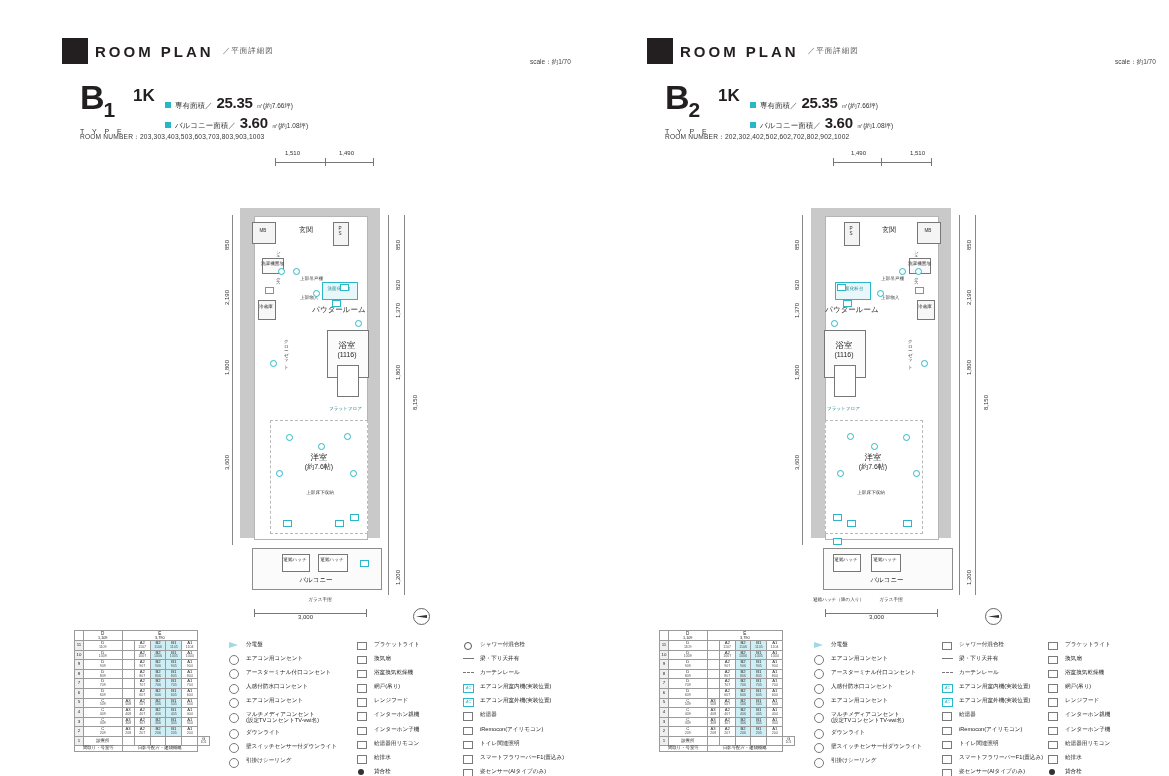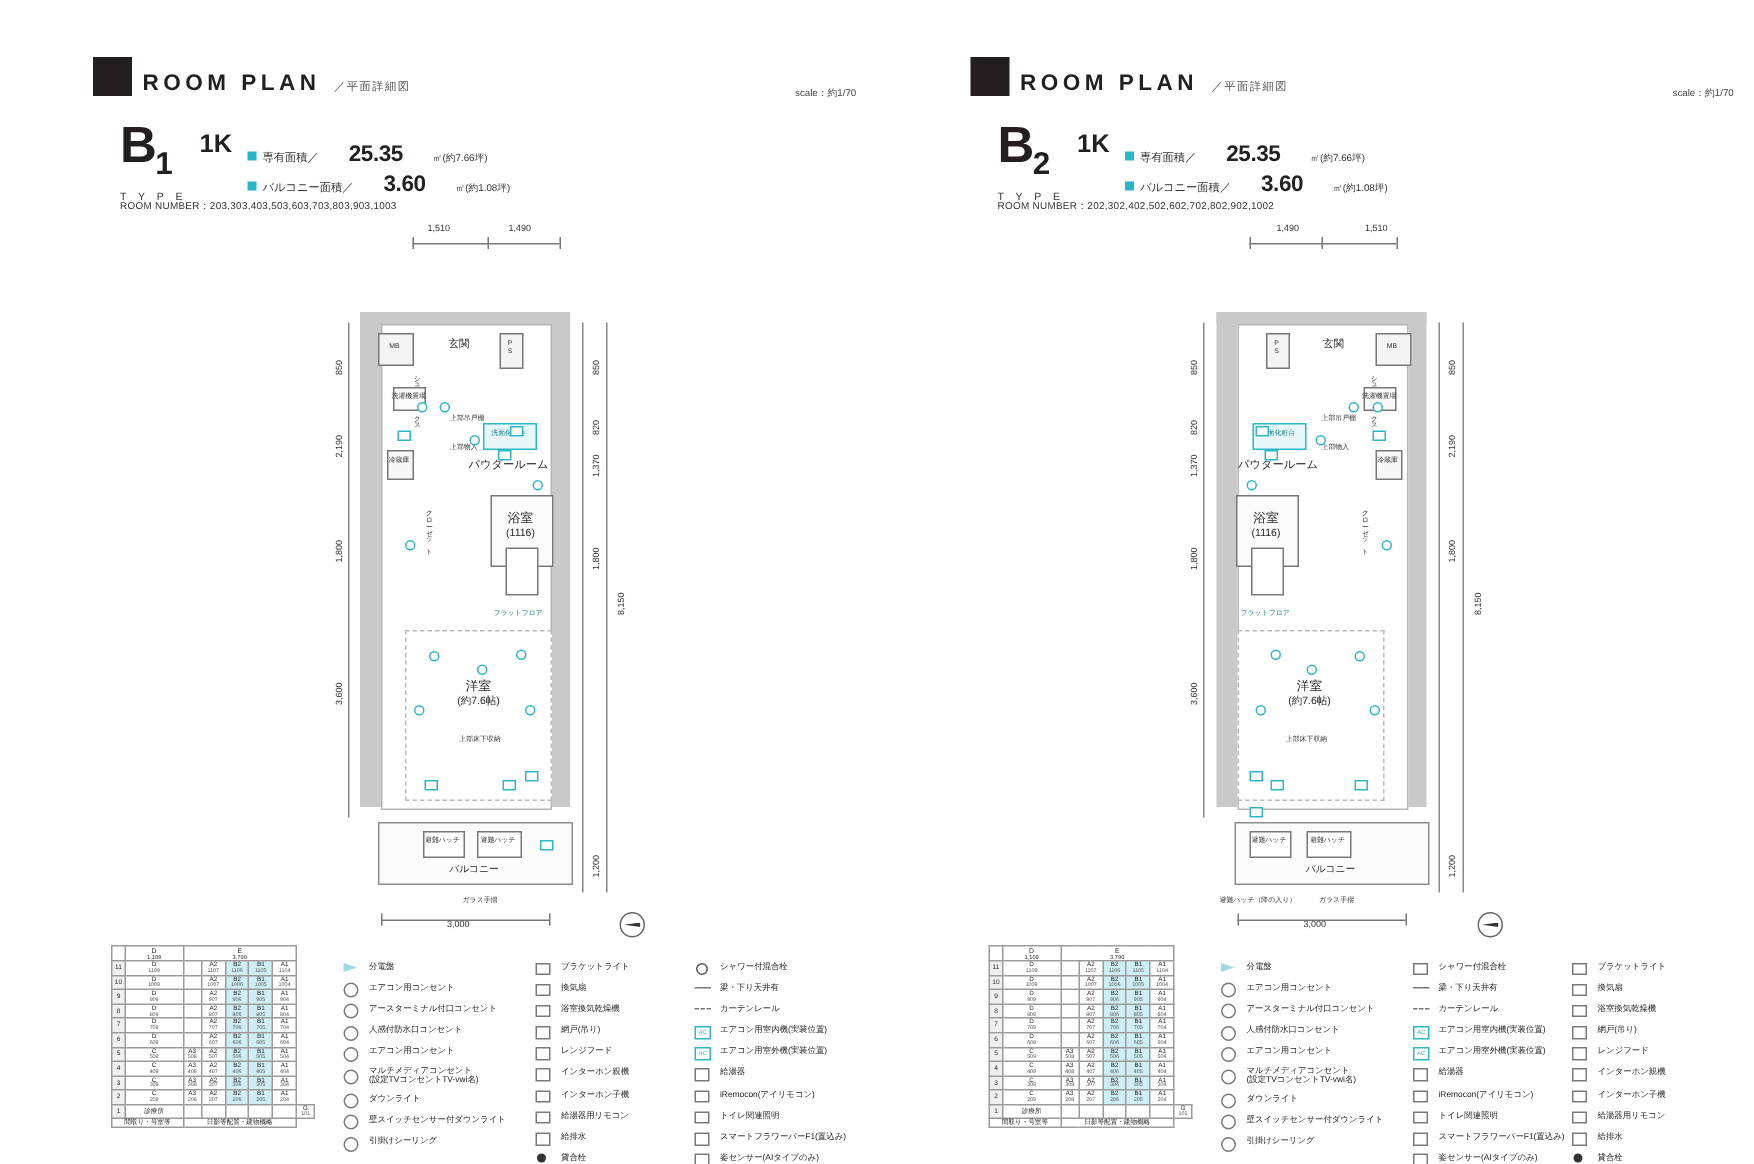--- a/index.html
+++ b/index.html
@@ -8,35 +8,35 @@
     font-family:"Liberation Sans", sans-serif;
     color:#221f1f;overflow:hidden;position:relative;
   }
   .page{position:absolute;inset:0;}
   .panel{position:absolute;top:0;width:584px;height:776px;}
   .panel.left{left:0;}
   .panel.right{left:585px;}
   .vdiv{position:absolute;left:584px;top:0;width:1px;height:776px;background:#ffffff;}
 
   
-  .hdr{position:absolute;left:62px;top:38px;display:flex;align-items:flex-end;}
+  .hdr{position:absolute;left:62px;top:38px;display:flex;align-items:center;}
   .hdr .sq{width:26px;height:26px;background:#231f20;}
   .hdr .rp{font-size:15px;letter-spacing:3px;font-weight:bold;margin-left:7px;color:#231f20;}
   .hdr .slash{font-size:7.5px;color:#555;margin-left:9px;margin-bottom:1px;letter-spacing:1px;}
   .scale{position:absolute;top:58px;font-size:6.5px;color:#444;}
 
   .typeblock{position:absolute;left:80px;top:82px;}
   .typebig{font-size:34px;font-weight:bold;line-height:30px;letter-spacing:-1px;color:#231f20;}
   .typebig sub{font-size:21px;}
   .typelabel{font-size:7px;letter-spacing:3px;color:#333;margin-top:3px;}
   .onek{position:absolute;left:133px;top:86px;font-size:17px;font-weight:bold;color:#231f20;}
   .areas{position:absolute;left:165px;top:94px;}
   .arow{display:flex;align-items:baseline;font-size:7.5px;color:#333;margin-bottom:3px;}
   .bullet{display:inline-block;width:6px;height:6px;background:#29b6c8;margin-right:4px;transform:translateY(0px);}
-  .arow .big{font-size:15px;font-weight:bold;color:#231f20;margin:0 20px;letter-spacing:-.3px;}
+  .arow .big{font-size:15px;font-weight:bold;color:#231f20;margin:0 4px;letter-spacing:-.3px;}
   .arow .sm{font-size:6.5px;color:#333;}
   .roomnum{position:absolute;left:80px;top:133px;font-size:6.6px;color:#333;letter-spacing:.2px;}
   .plan-inner{position:absolute;background:#ffffff;}
   .wall{position:absolute;background:#c9c9c9;}
   .line{position:absolute;background:#555;}
 
   .dimtxt{position:absolute;font-size:6px;color:#333;}
   .dimv{position:absolute;font-size:6px;color:#333;transform:rotate(-90deg);transform-origin:left top;white-space:nowrap;}
 
   .rmlabel{position:absolute;text-align:center;font-size:7px;color:#231f20;line-height:1.25;}

